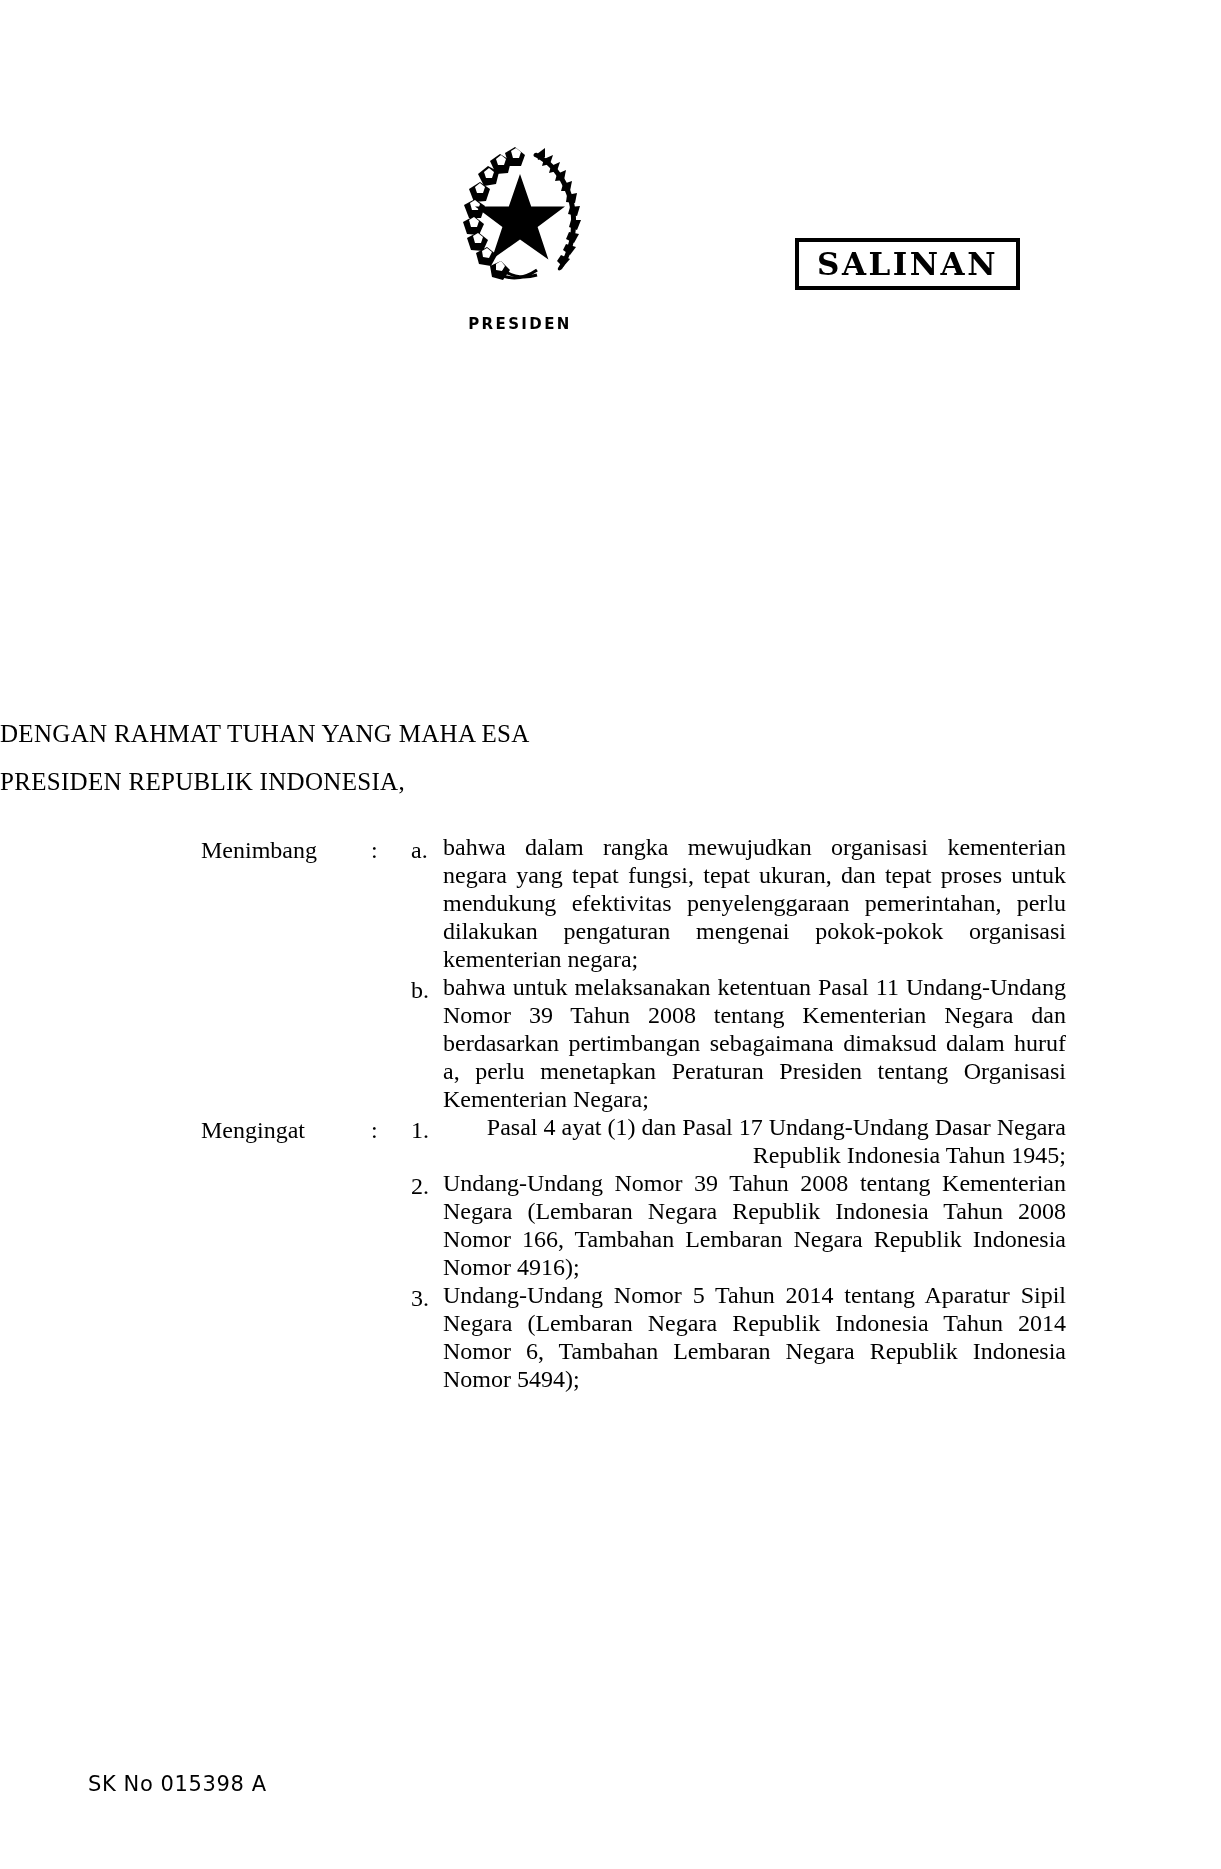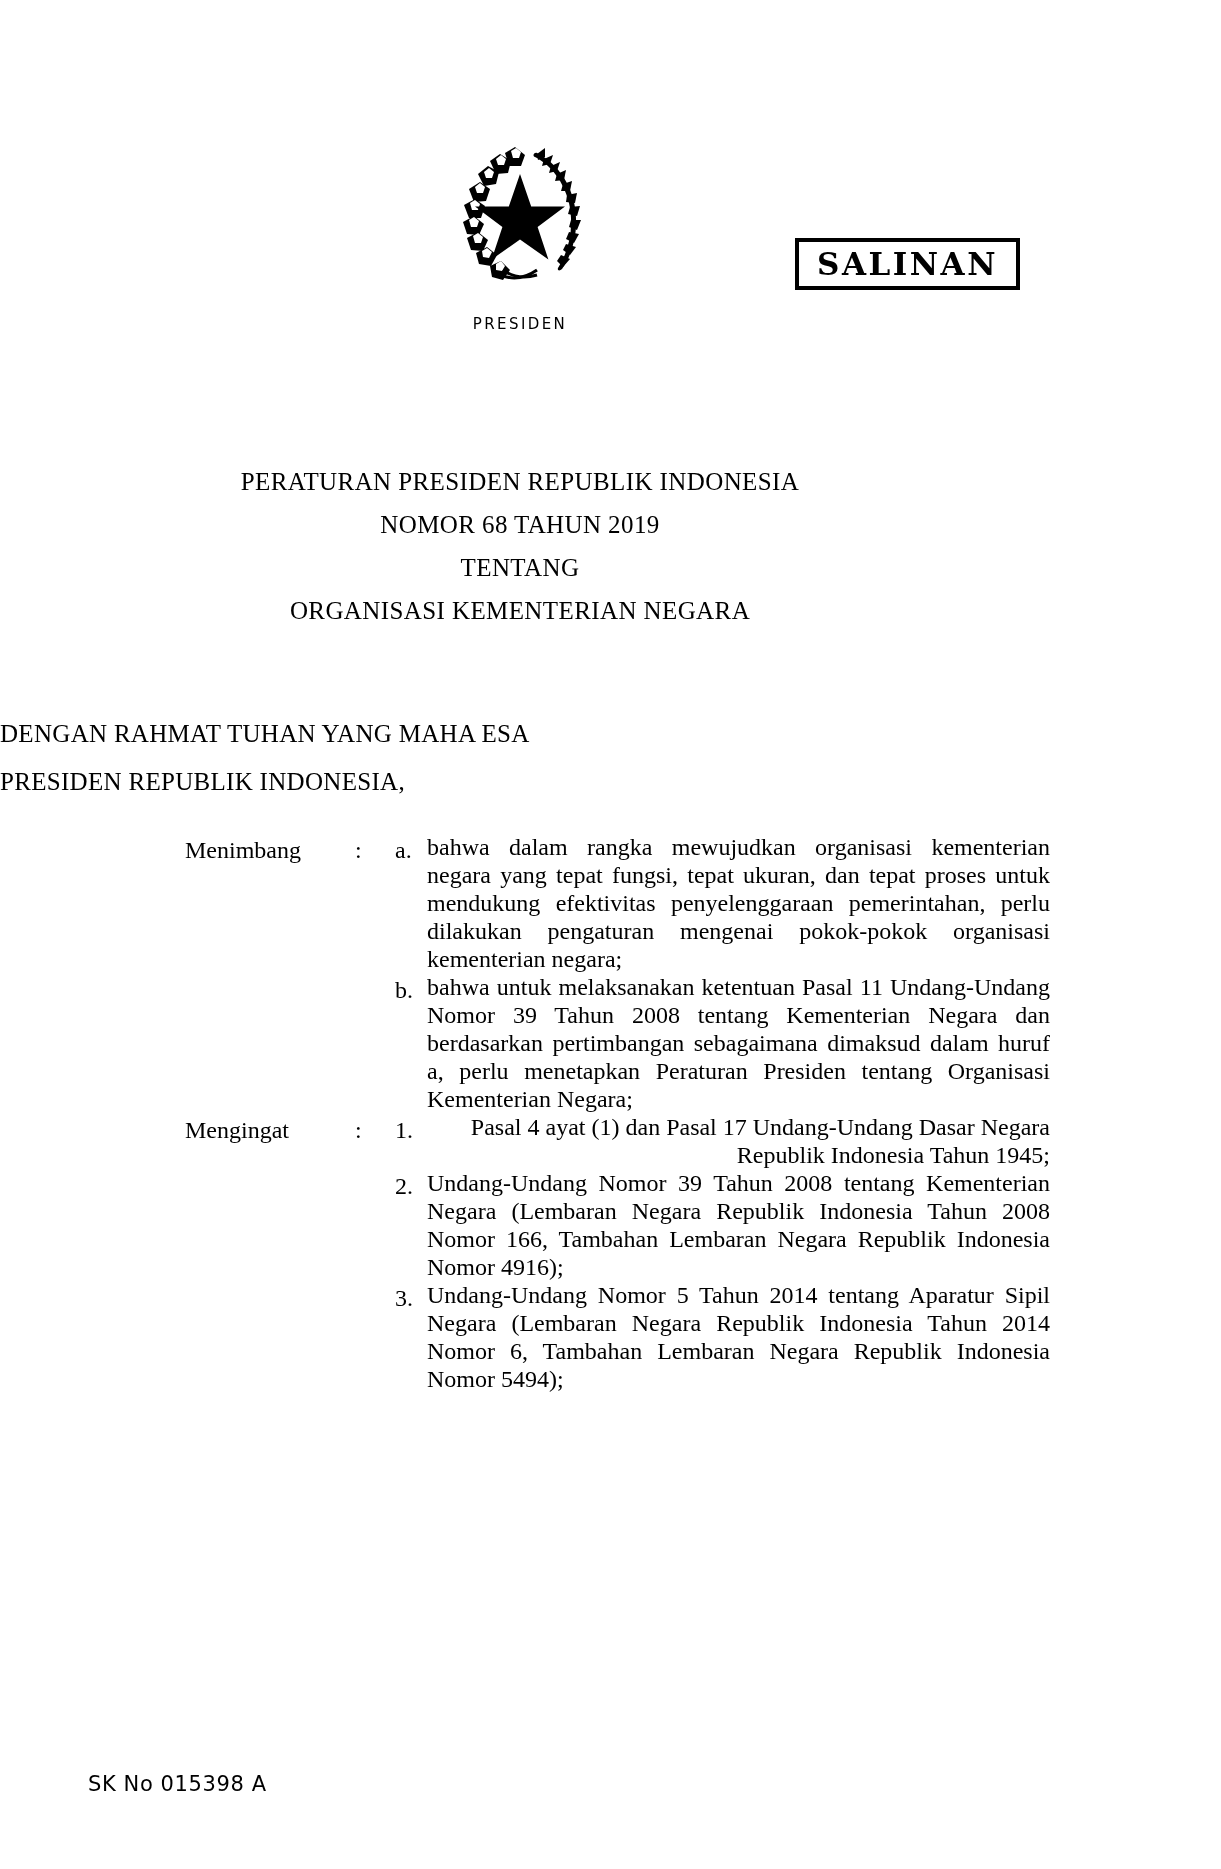--- a/index.html
+++ b/index.html
@@ -61,21 +61,21 @@
   }
 
   .presiden-block {
     position: absolute;
     left: 0;
     top: 172px;
     width: 1040px;
     text-align: center;
     font-family: "DejaVu Sans", "Liberation Sans", sans-serif;
     font-size: 15px;
-    font-weight: normal;
+    font-weight: bold;
     letter-spacing: 2.4px;
     line-height: 25px;
     color: #000;
   }
 
   
   .title-block {
     position: absolute;
     left: 0;
     top: 460px;
@@ -96,21 +96,21 @@
   }
   .invocation .tline {
     font-size: 25px;
     line-height: 48px;
     letter-spacing: 0.3px;
   }
 
   
   .body-zone {
     position: absolute;
-    left: 0;
+    left: 16px;
     top: 833px;
     width: 1024px;
     font-family: Liberation Serif, serif;
   }
   .clause-row {
     display: flex;
     align-items: flex-start;
   }
   .clause-label {
     width: 170px;
@@ -240,26 +240,20 @@
 
     <div class="salinan-stamp">
       <span>SALINAN</span>
     </div>
 
     <div class="presiden-block">
       <div>PRESIDEN</div>
     </div>
   </div>
 
-  <div class="title-block">
-    <div class="tline">PERATURAN PRESIDEN REPUBLIK INDONESIA</div>
-    <div class="tline">NOMOR 68 TAHUN 2019</div>
-    <div class="tline">TENTANG</div>
-    <div class="tline">ORGANISASI KEMENTERIAN NEGARA</div>
-  </div>
 
   <div class="invocation">
     <div class="tline">DENGAN RAHMAT TUHAN YANG MAHA ESA</div>
     <div class="tline">PRESIDEN REPUBLIK INDONESIA,</div>
   </div>
 
   <div class="body-zone">
 
     <div class="clause-row">
       <div class="clause-label">Menimbang</div>

